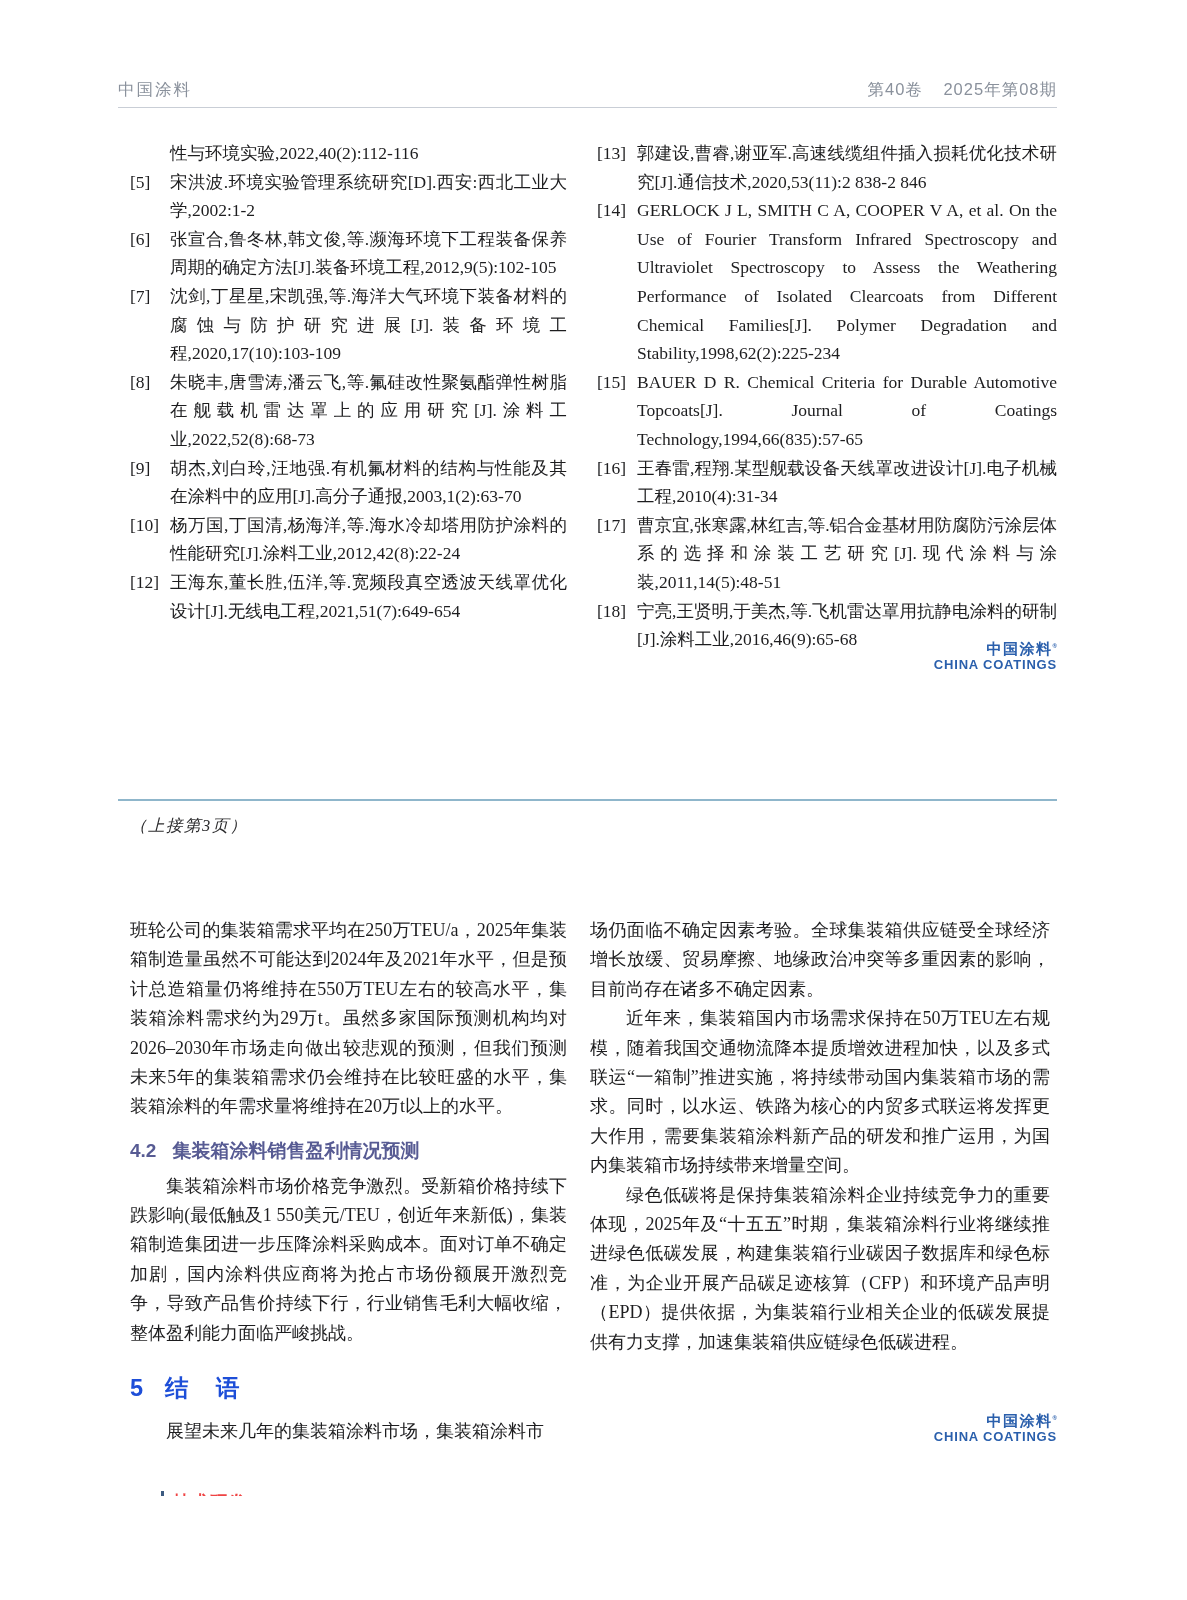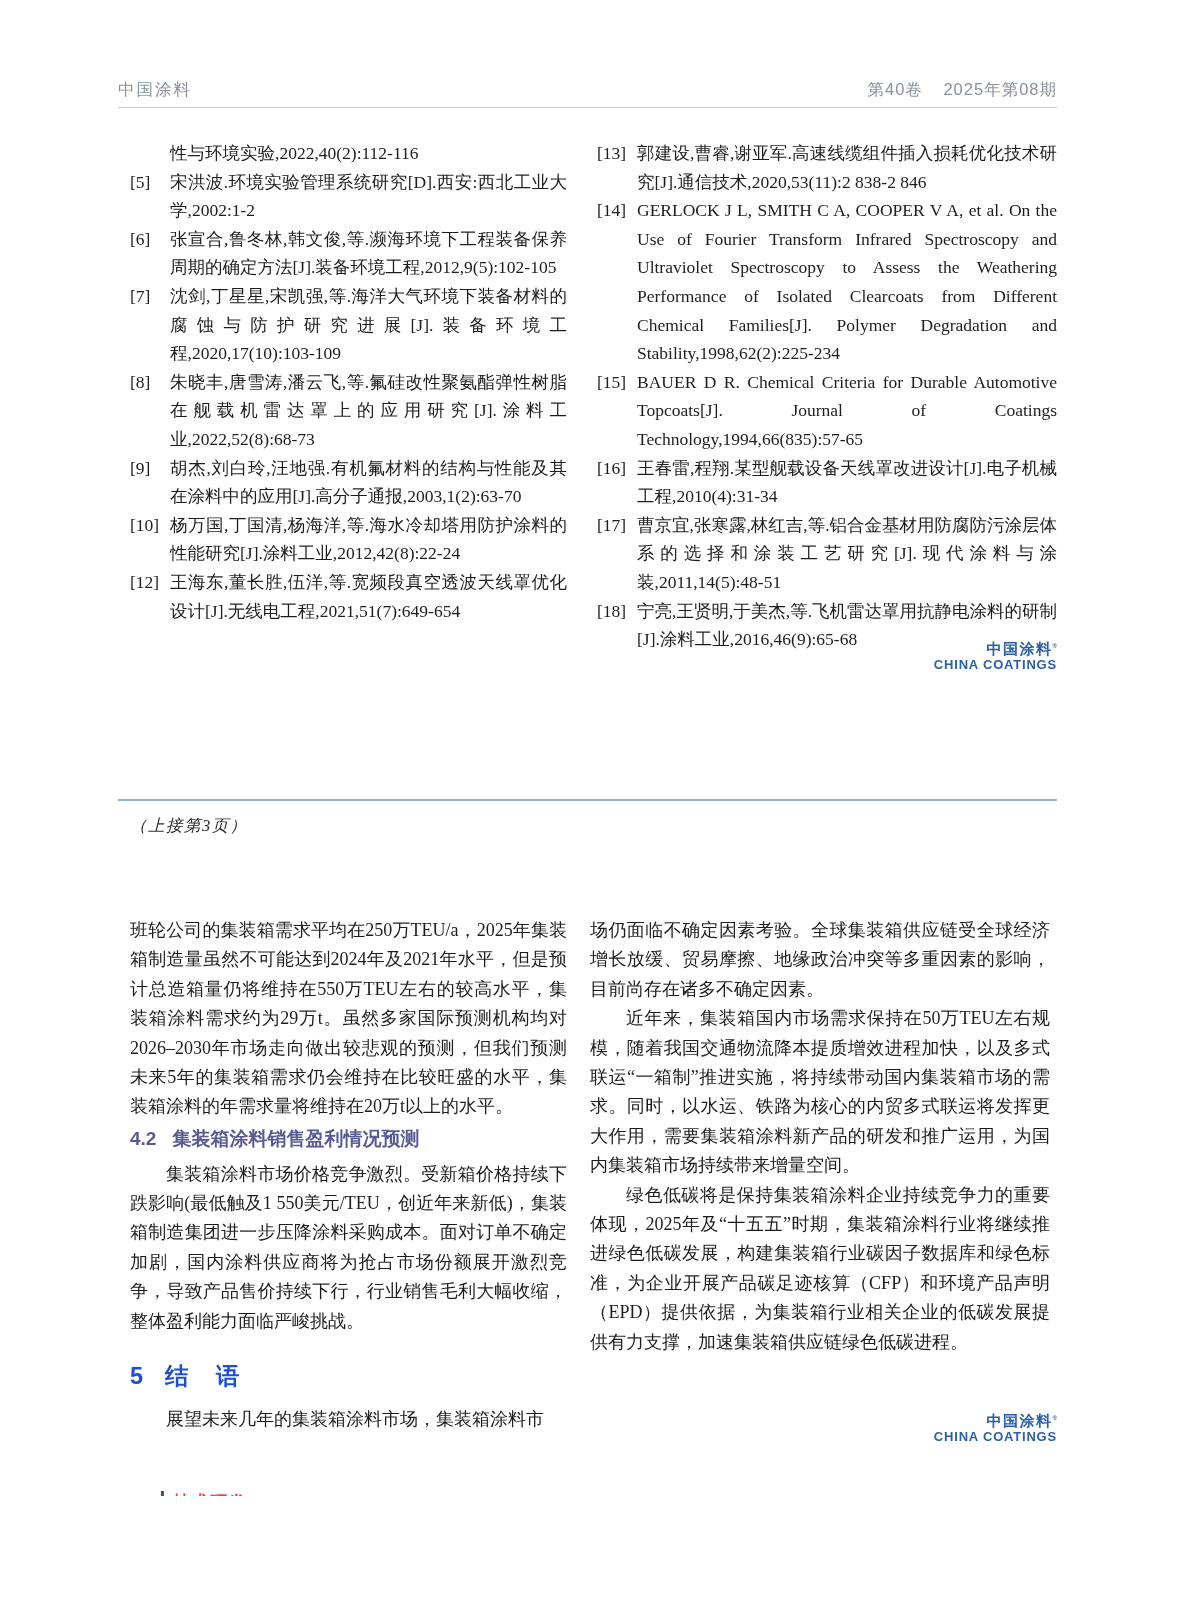--- a/index.html
+++ b/index.html
@@ -36,21 +36,21 @@
   
   .article {
     position:absolute; left:130px; top:916px; width:927px;
     display:grid; grid-template-columns:437px 460px; column-gap:23px;
     font-size:18px; line-height:29.4px;
   }
   .para { text-align:justify; }
   .para.indent { text-indent:2em; }
   .h2head {
     font-family:"Liberation Sans","DejaVu Sans",sans-serif; font-weight:bold;
-    color:#575b93; font-size:19px; line-height:1.25; margin:5px 0 9px;
+    color:#575b93; font-size:19px; line-height:1.25; margin:17px 0 9px;
   }
   .h2head .hnum { margin-right:16px; }
   .h1head {
     font-family:"Liberation Sans","DejaVu Sans",sans-serif; font-weight:bold;
     color:#1d4ed8; font-size:23.5px; line-height:1.2; margin:26px 0 15px; letter-spacing:2px;
   }
   .h1head .hnum { margin-right:20px; }
 
   
   .logo { position:absolute; text-align:right; color:#2a5fac; font-family:"Liberation Sans","DejaVu Sans",sans-serif; }

